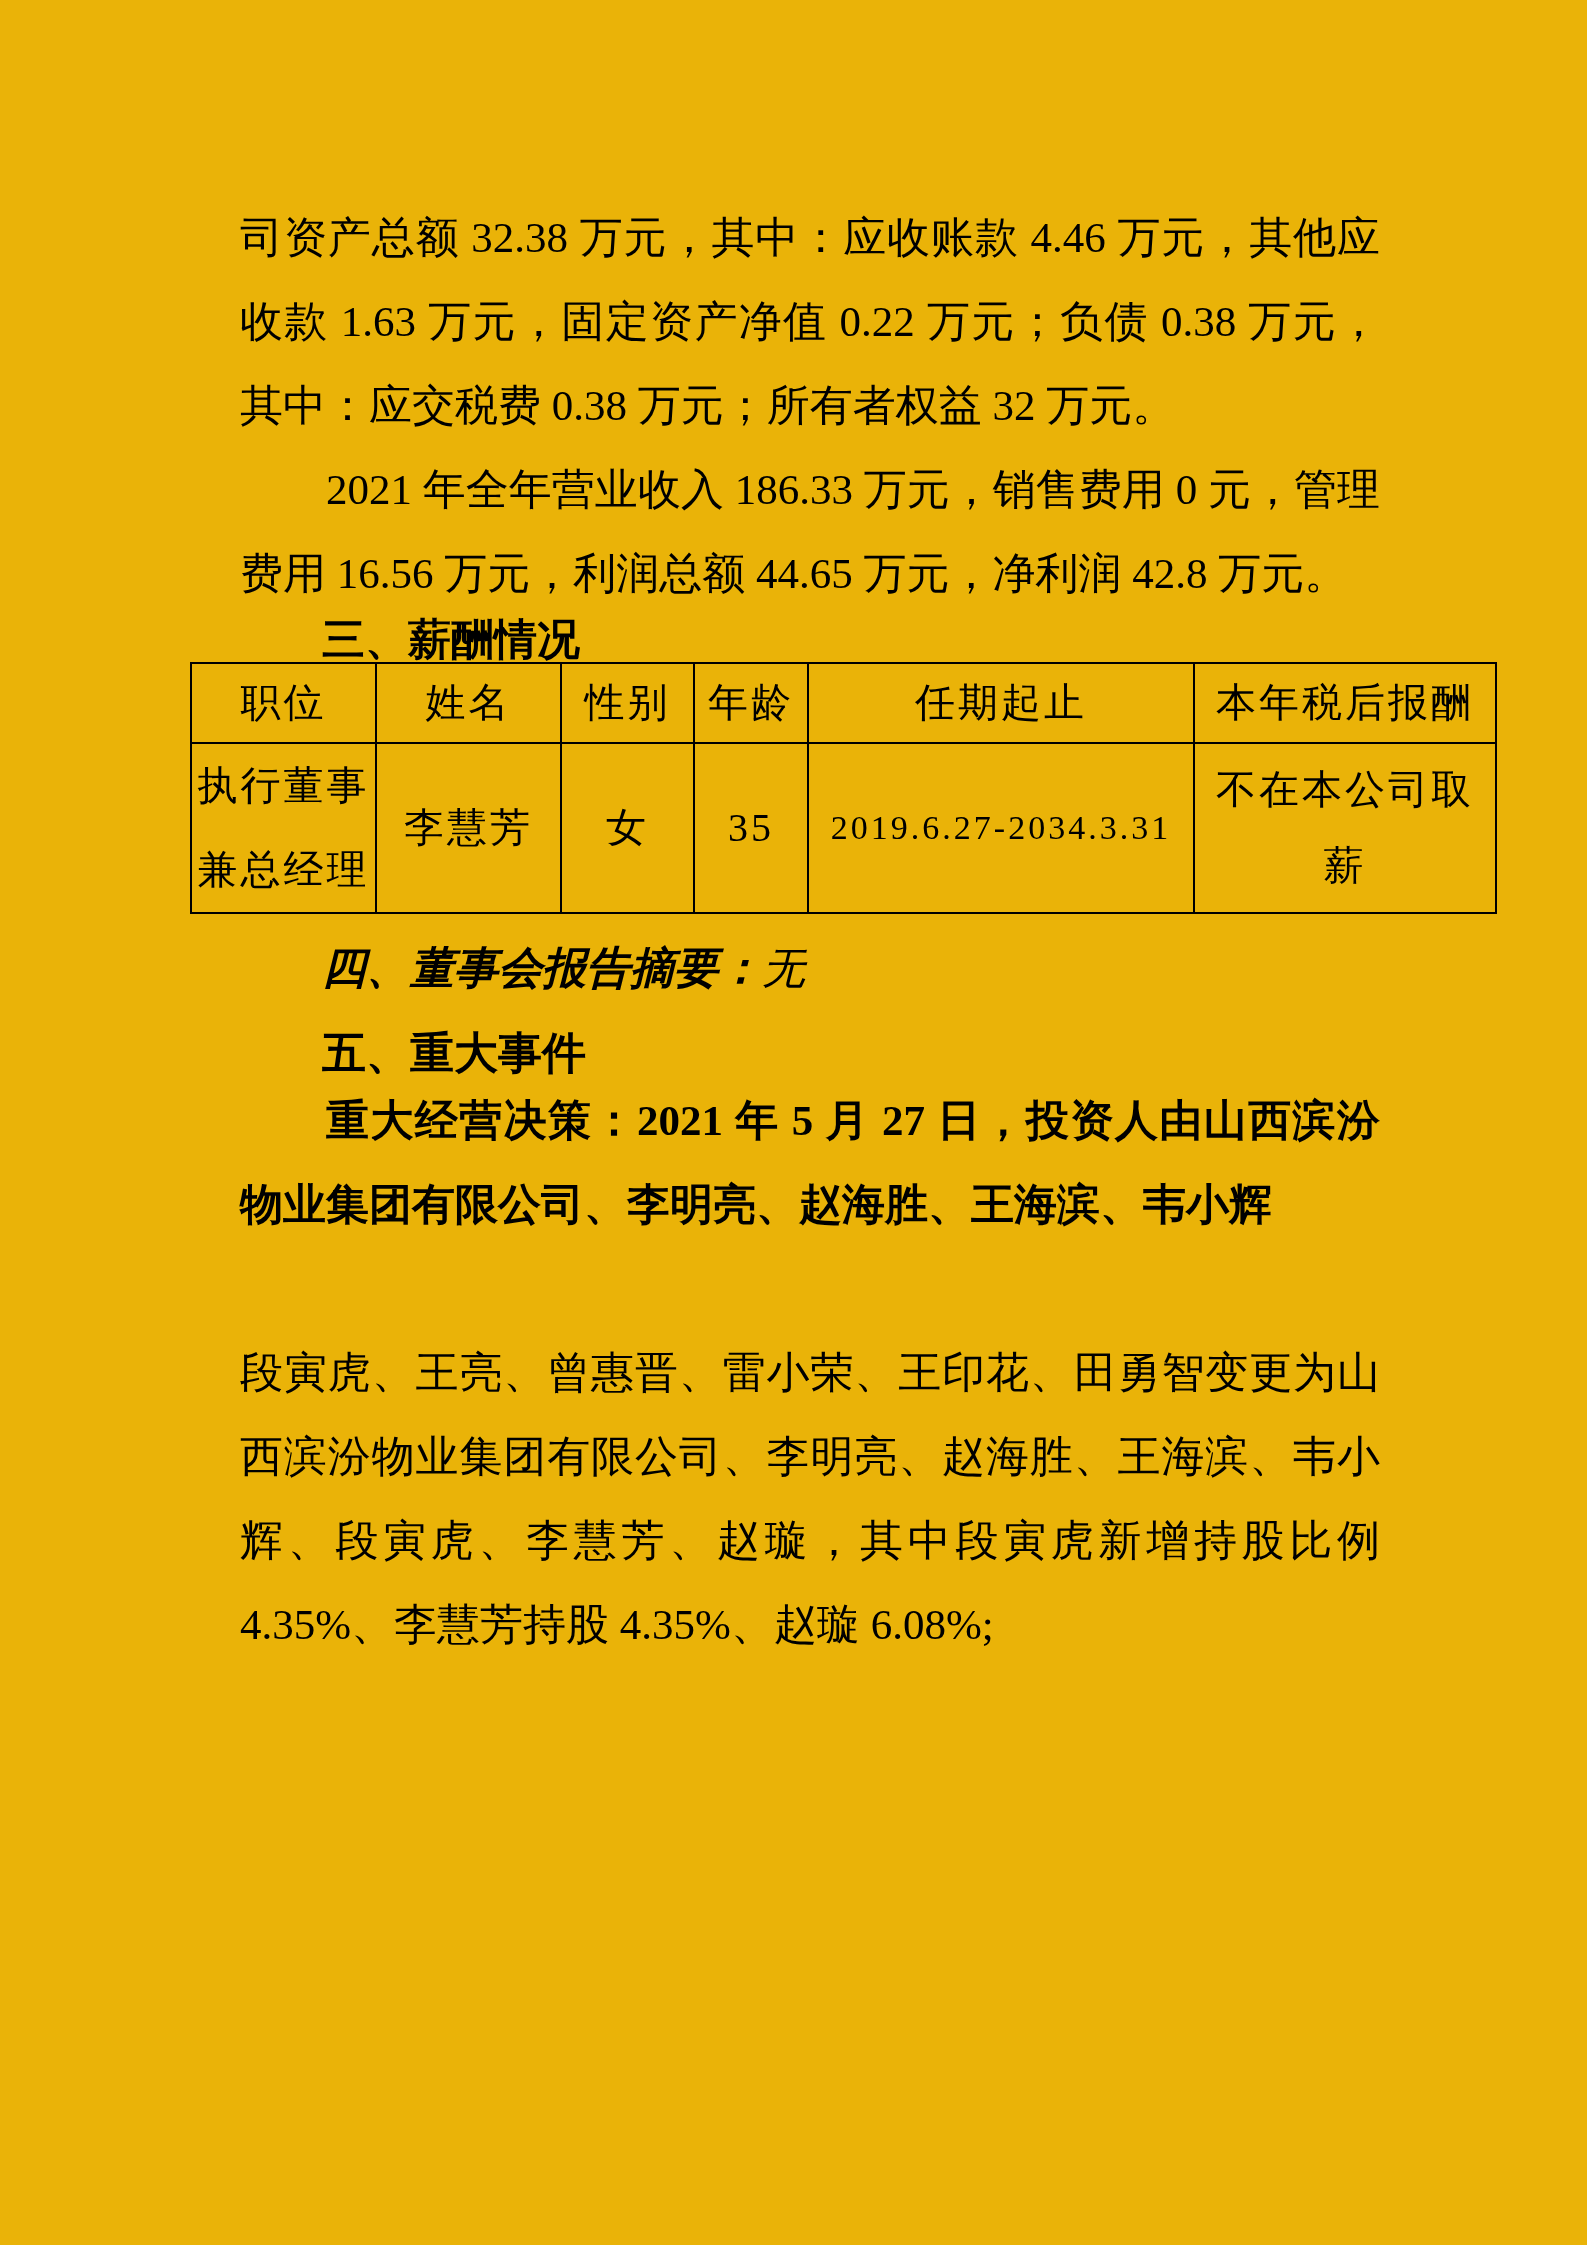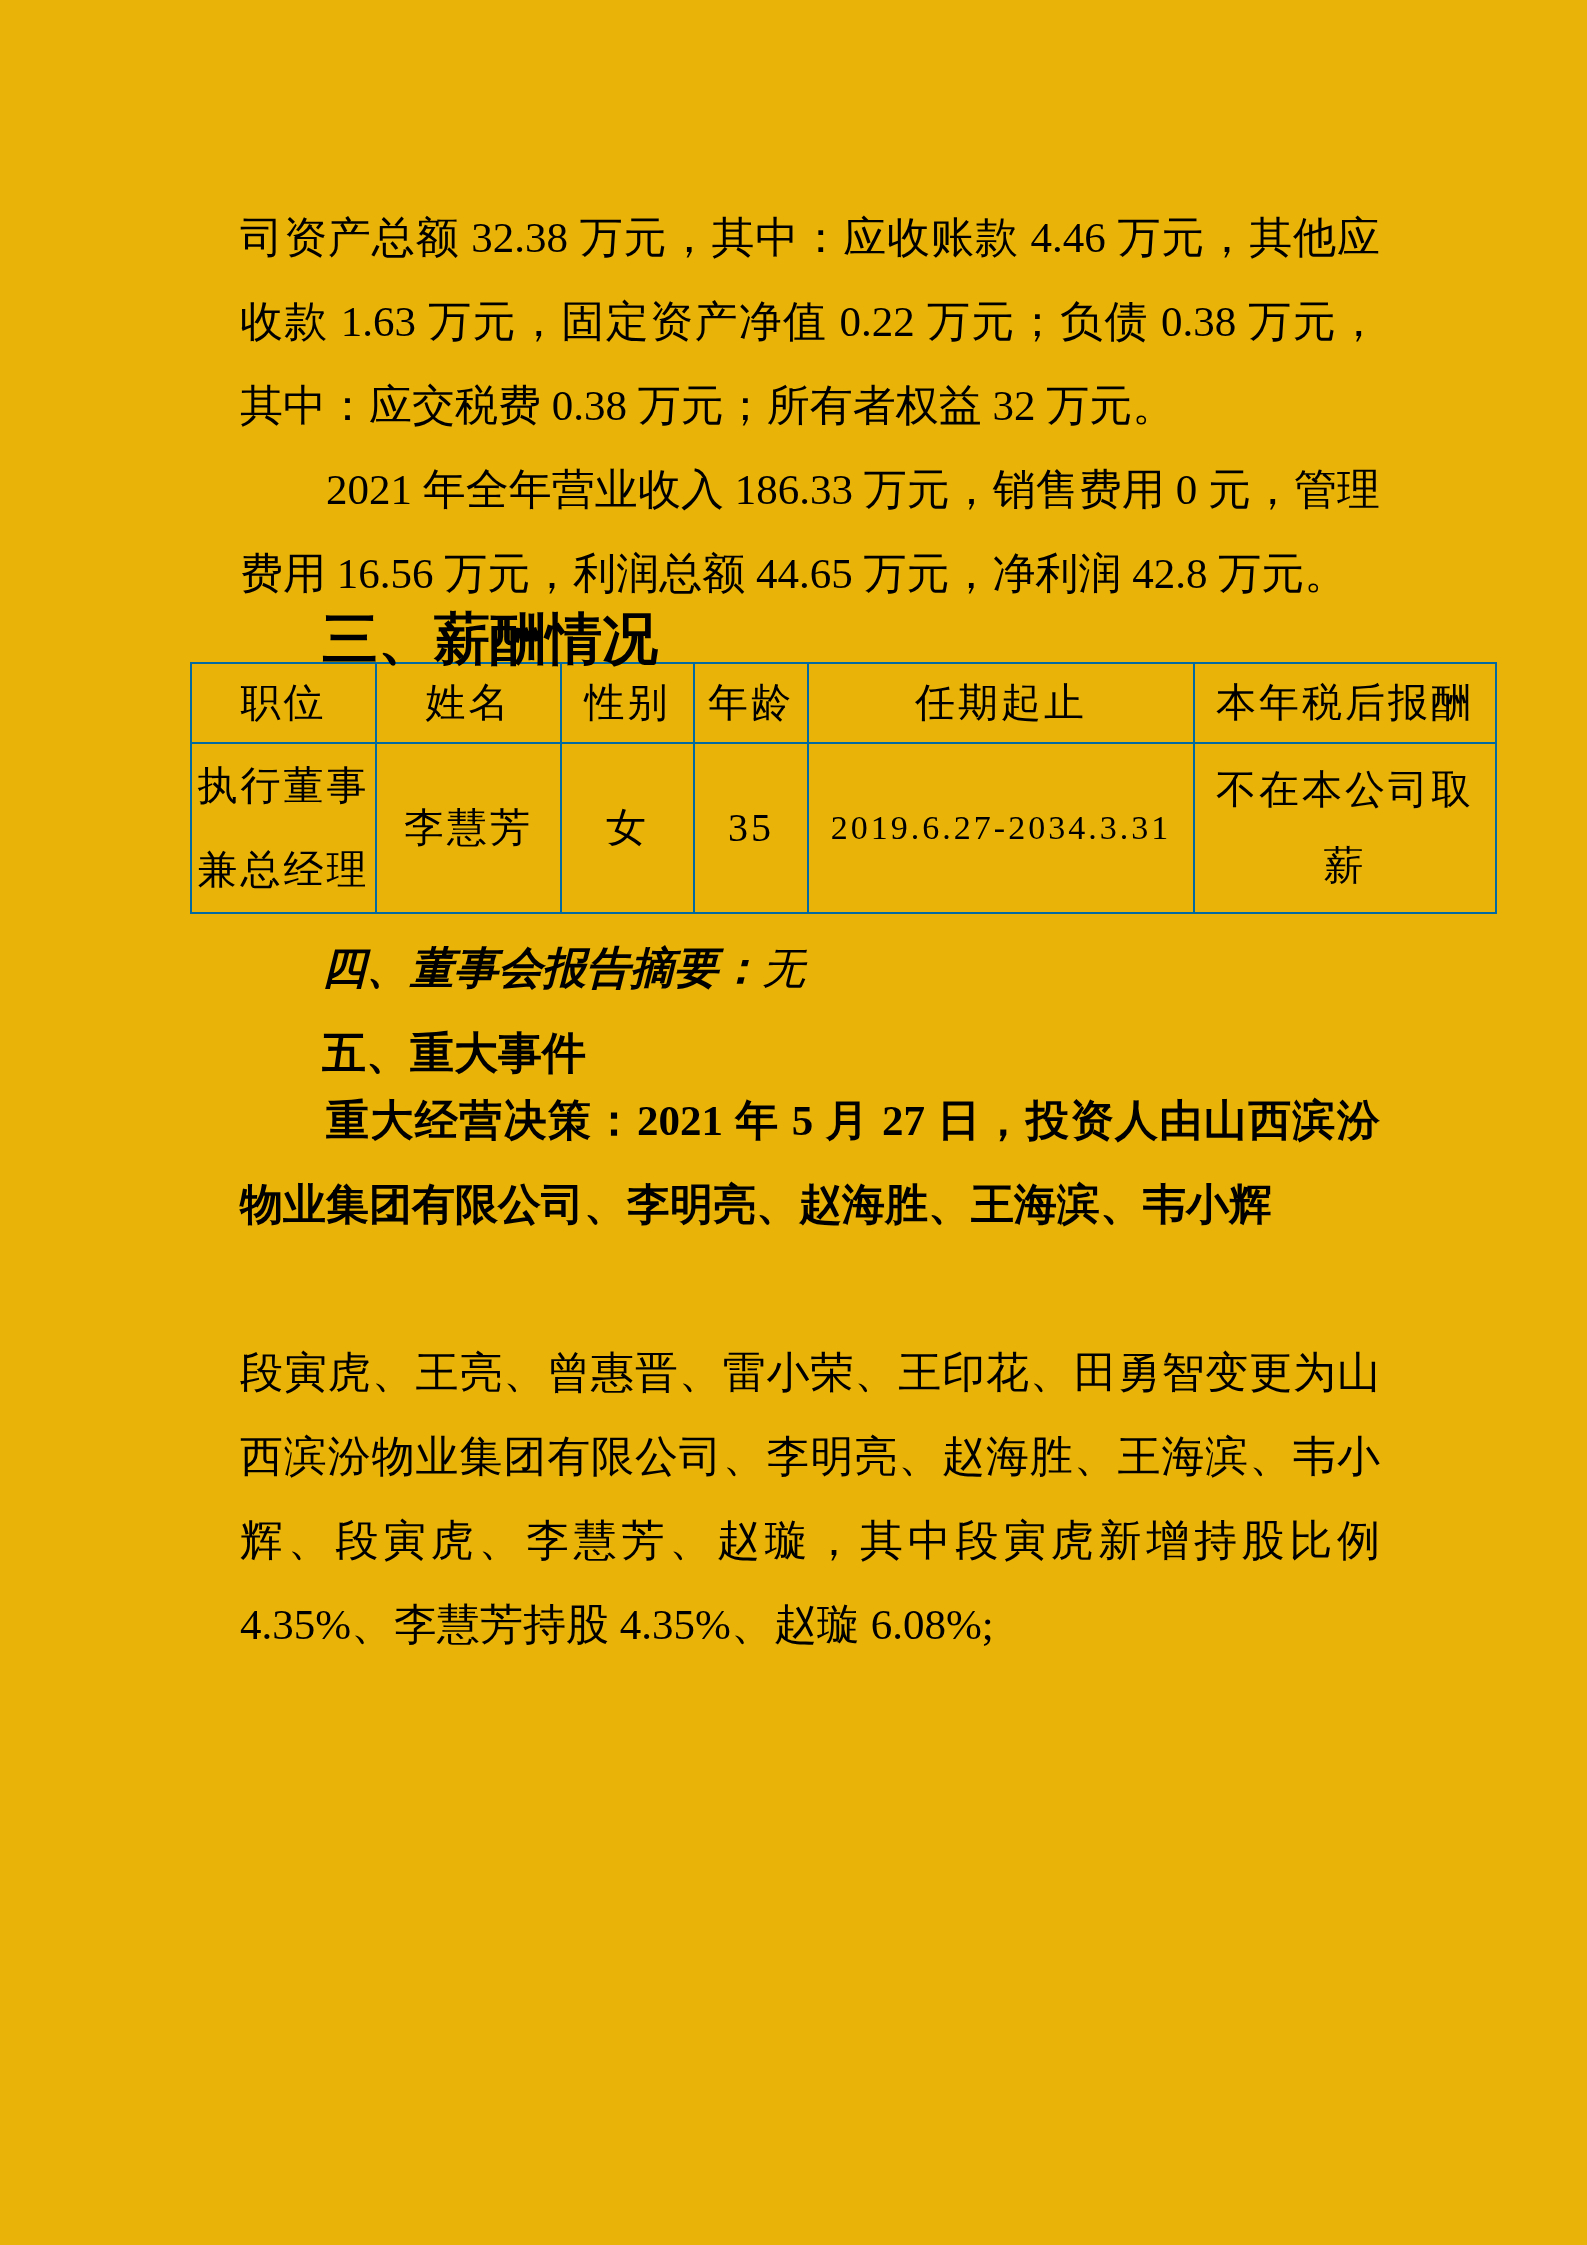--- a/index.html
+++ b/index.html
@@ -21,21 +21,21 @@
     text-align:justify;
     text-justify:inter-character;
   }
   .para{margin:0;}
   .indent{text-indent:86px;}
   .sec-heading{
     margin:0;
     padding-left:82px;
     font-family:"Liberation Sans","DejaVu Sans",sans-serif;
     font-weight:bold;
-    font-size:56px;
+    font-size:43px;
     line-height:46px;
     text-align:left;
   }
   .sec-heading.h4{line-height:76px;margin-top:16px;font-size:44px;font-style:italic;}
   .sec-heading.h5{line-height:76px;margin-top:8px;font-size:44px;}
   .h4-normal{
     font-family:"Liberation Serif","DejaVu Serif",serif;
     font-weight:normal;
     font-size:43px;
   }
@@ -43,21 +43,21 @@
   .para.p5{margin-top:84px;}
   table.salary{
     table-layout:fixed;
     border-collapse:collapse;
     width:1305px;
     margin-left:-50px;
     font-size:40px;
     text-align:center;
   }
   table.salary td{
-    border:2px solid #0369a1;
+    border:2px solid #000000;
     padding:0;
     vertical-align:middle;
     letter-spacing:3px;
     line-height:1.9;
     overflow:hidden;
   }
   tr.hdr td{height:78px;}
   tr.r1 td{height:168px;}
   tr.r2 td{height:84px;}
   td.col-term{

